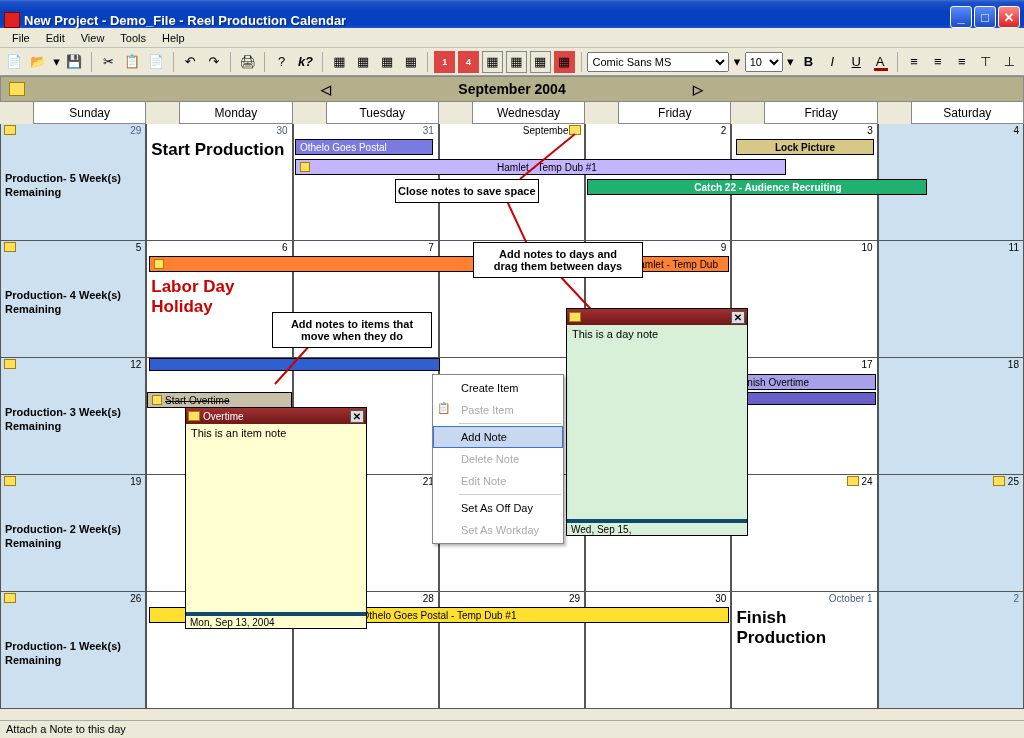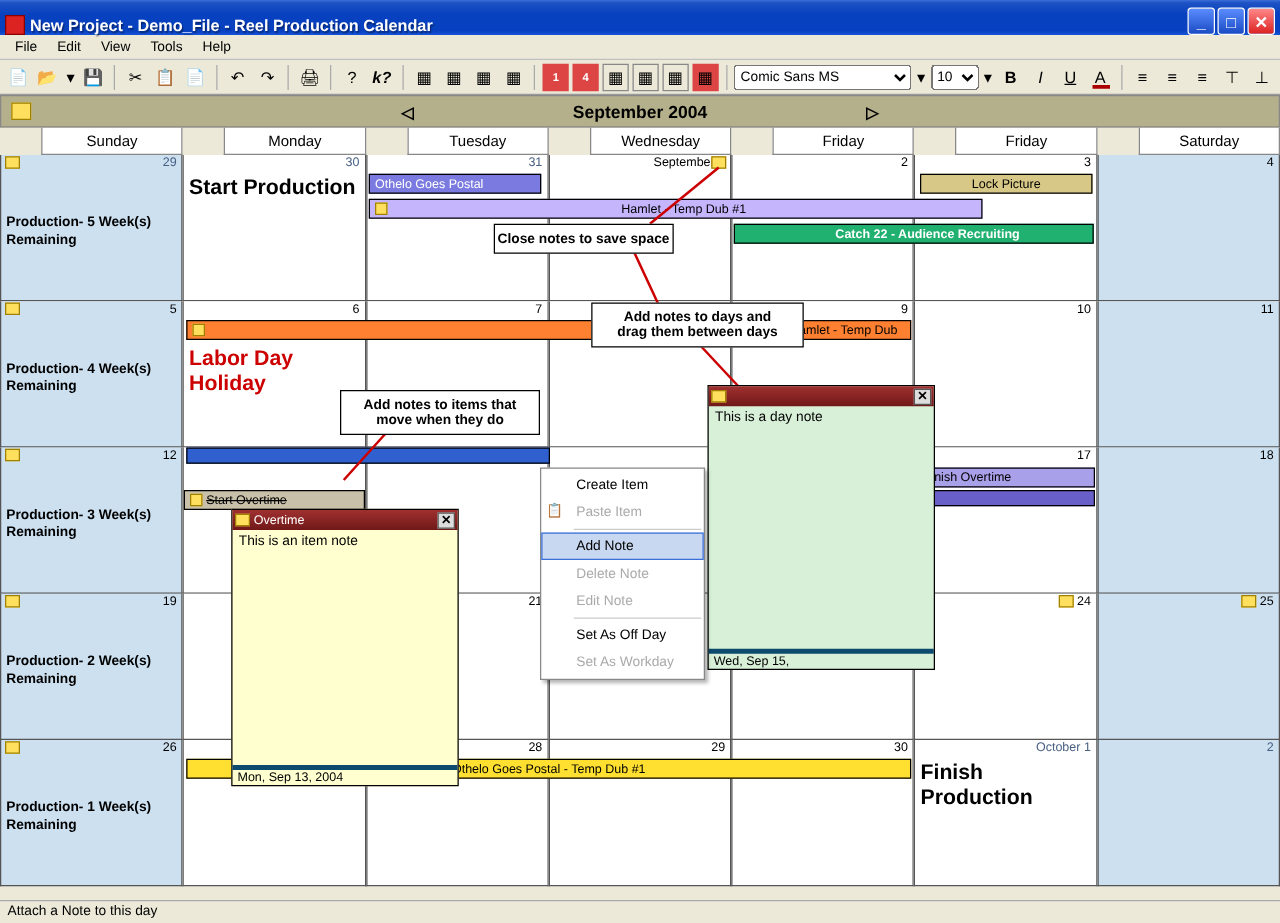--- a/index.html
+++ b/index.html
@@ -302,30 +302,30 @@
     </div>
     <div class="cell off">
         <span class="datenum">2</span>
       </div>
   </div>
 
   <div class="ev" style="top:15px;left:295px;width:138px;background:#7a7ae0;color:#fff;">
     <span>Othelo Goes Postal</span>
   </div>
 
-  <div class="ev" style="top:15px;left:736px;width:138px;background:#d8c888;color:#000;justify-content:center;font-weight:normal;">
+  <div class="ev" style="top:15px;left:736px;width:138px;background:#d8c888;color:#000;justify-content:center;font-weight:bold;">
     <span>Lock Picture</span>
   </div>
 
   <div class="ev" style="top:35px;left:295px;width:491px;background:#c4b5fd;color:#000;justify-content:center;">
     <span class="evnote"></span>
     <span style="flex:1;text-align:center;">Hamlet - Temp Dub #1</span>
   </div>
 
-  <div class="ev" style="top:55px;left:587px;width:288px;background:#20b070;color:#fff;justify-content:center;font-weight:bold;padding-left:26px;">
+  <div class="ev" style="top:55px;left:587px;width:340px;background:#20b070;color:#fff;justify-content:center;font-weight:bold;padding-left:26px;">
     <span>Catch 22 - Audience Recruiting</span>
   </div>
 
   <div class="ev" style="top:132px;left:149px;width:580px;background:#ff8030;color:#000;">
     <span class="evnote"></span>
     <span style="flex:1;text-align:right;padding-right:6px;">Hamlet - Temp Dub</span>
   </div>
 
   <div class="ev" style="top:234px;left:149px;width:291px;background:#3060d0;border:1px solid #000;height:13px;"></div>
 

